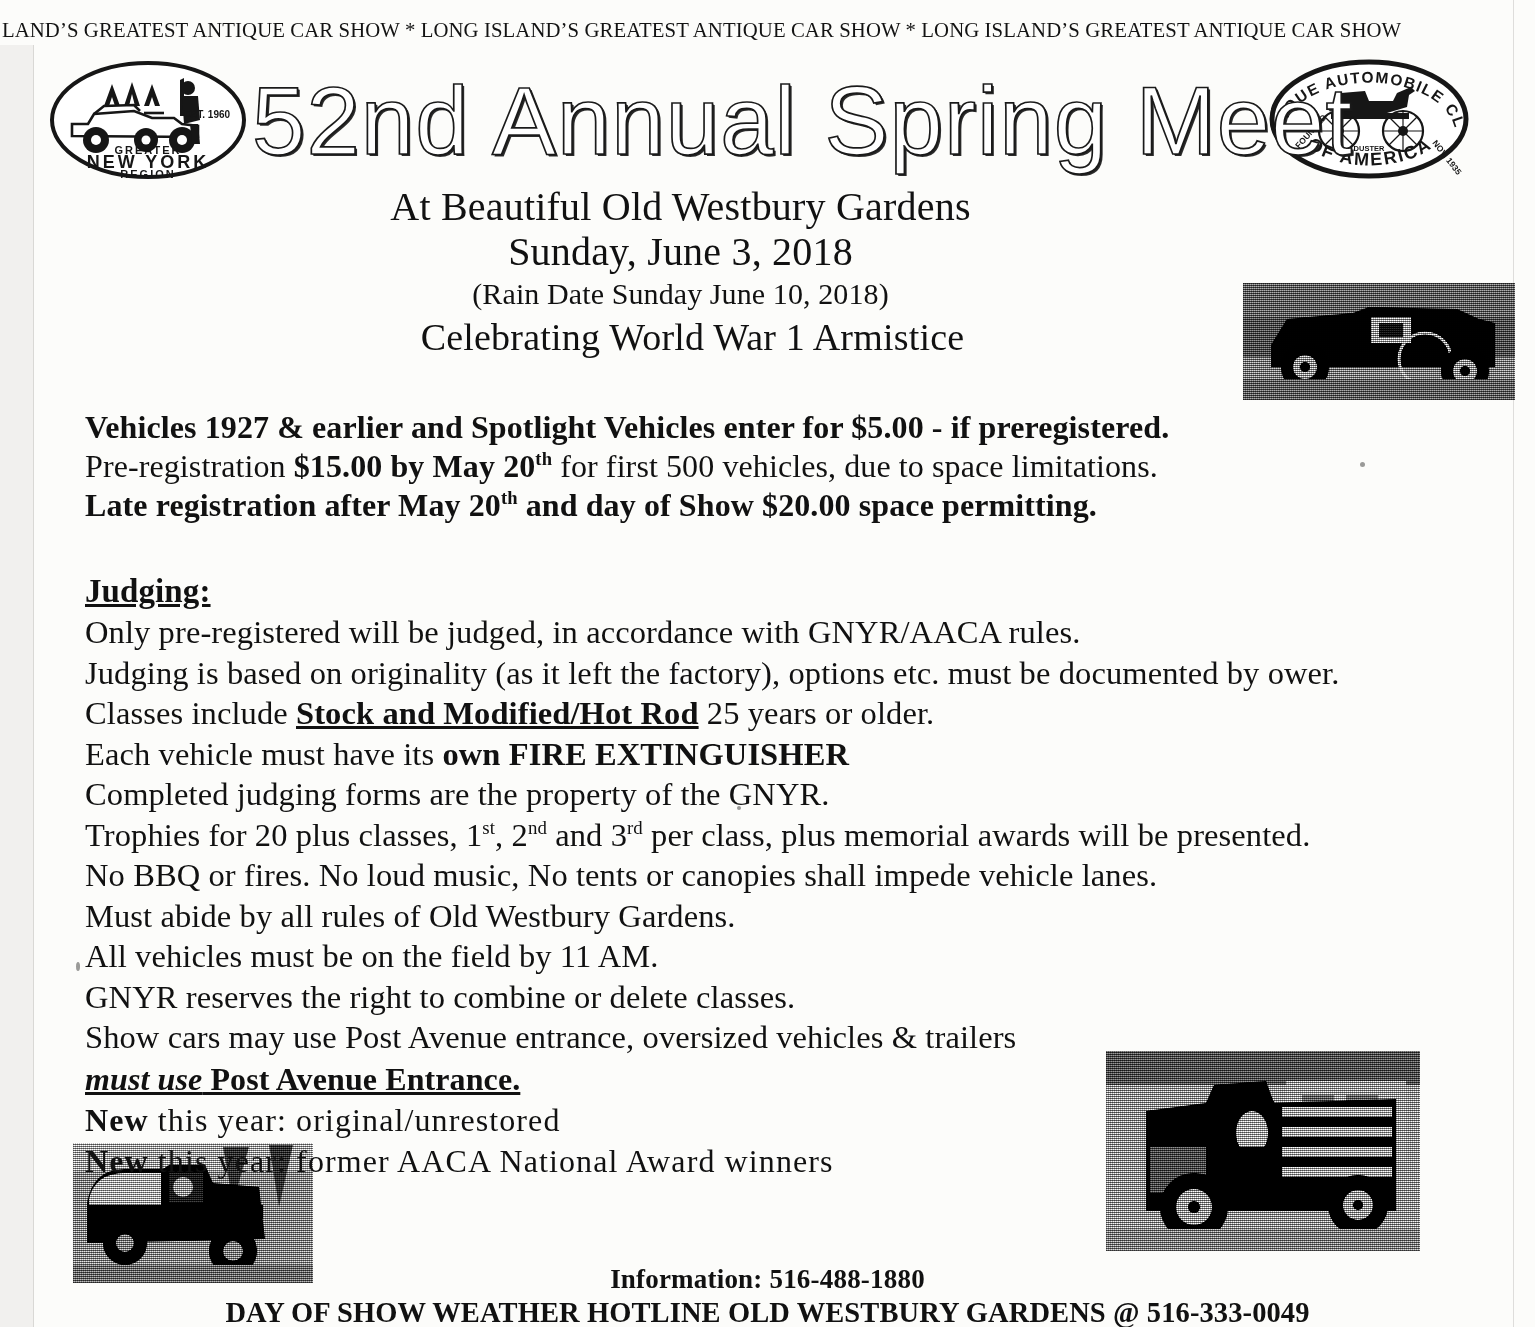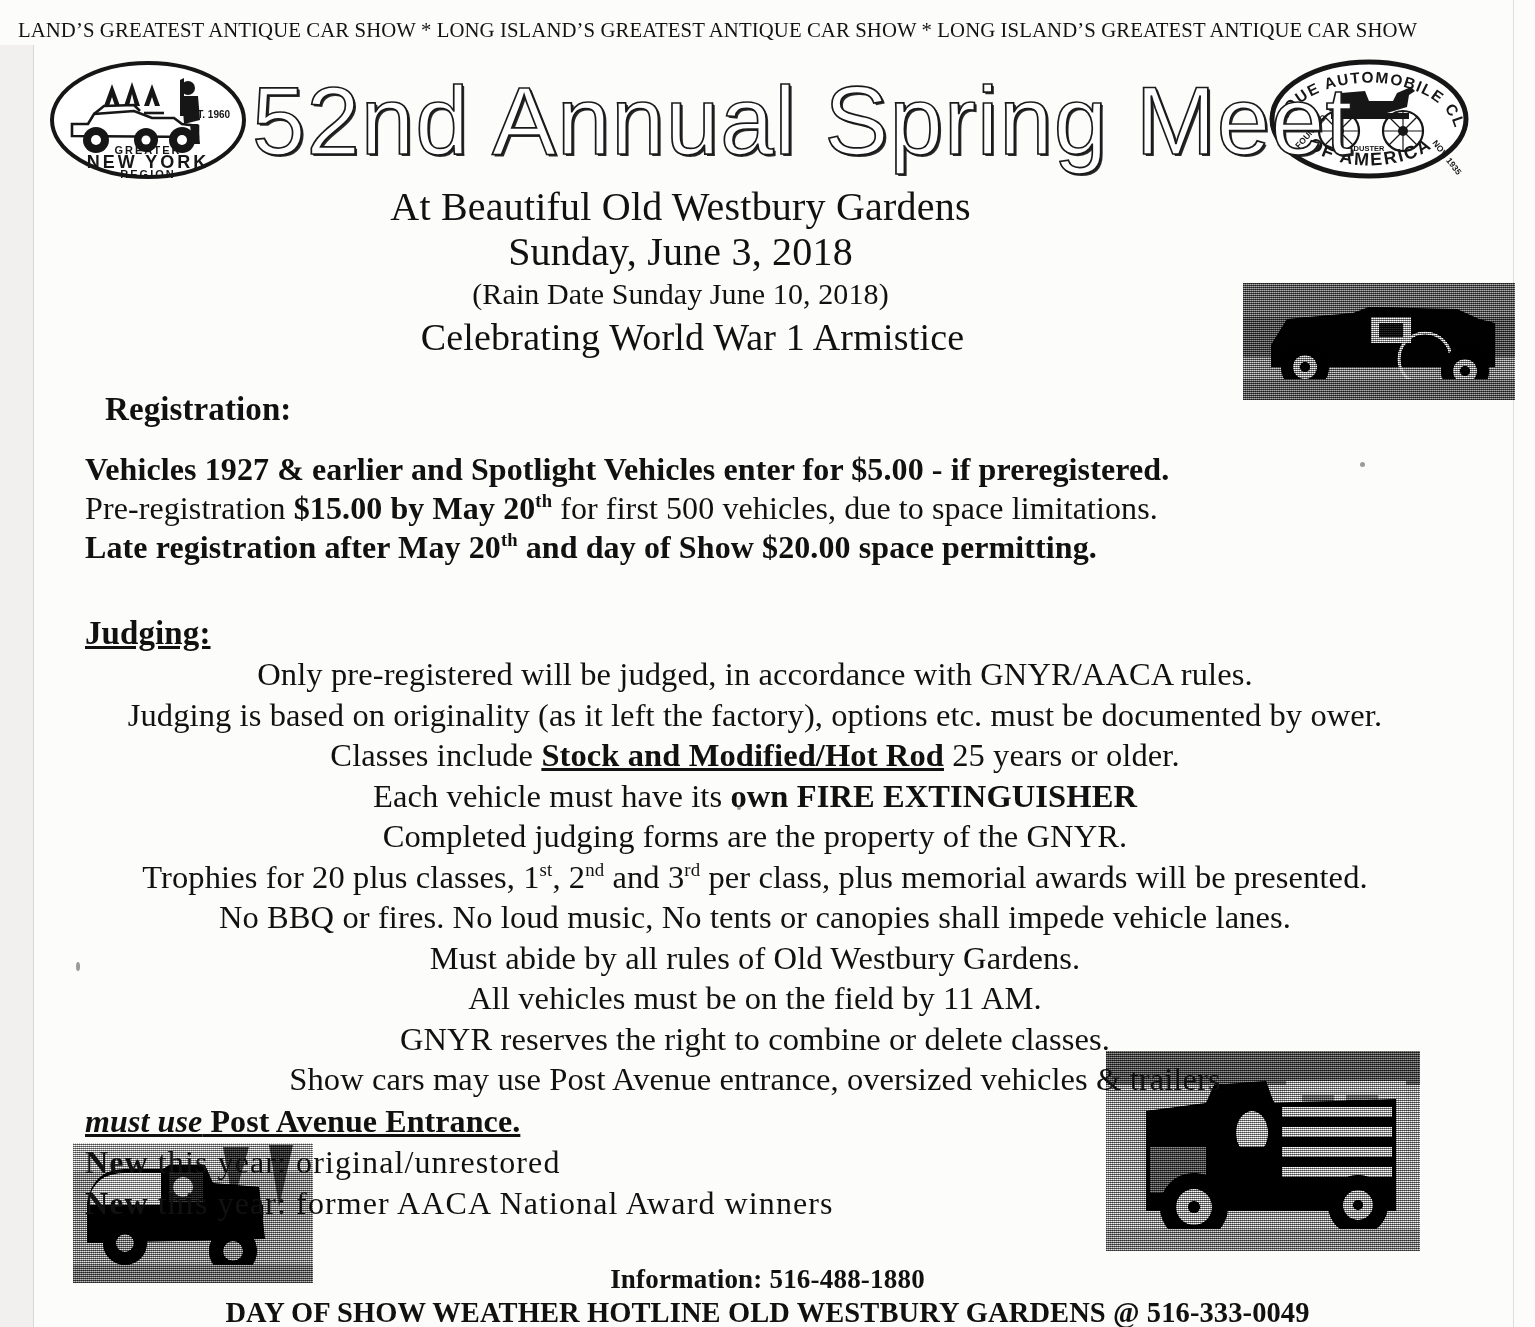--- a/index.html
+++ b/index.html
@@ -50,21 +50,20 @@
   }
 
   
   #banner-strip {
     position: absolute;
     left: 0; top: 14px;
     width: 1520px;
     height: 32px;
     white-space: nowrap;
     overflow: hidden;
-    margin-left: 16px;
   }
   #banner-text {
     display: block;
     font-family: "Liberation Serif", "DejaVu Serif", serif;
     font-size: 21.5px;
     letter-spacing: 0.1px;
     line-height: 32px;
     transform: scaleX(0.965);
     transform-origin: left center;
     padding-left: 2px;
@@ -161,21 +160,21 @@
   .spacer-md { height: 45px; }
 
   #judging-heading {
     font-weight: bold;
     font-size: 33px;
     text-decoration: underline;
     text-underline-offset: 2px;
     line-height: 42px;
   }
 
-  .judging-line { font-size: 32.5px; line-height: 40.5px; text-align: center; }
+  .judging-line { font-size: 32.5px; line-height: 40.5px; }
 
   #entrance-line { line-height: 42px; }
   .newyear-line { font-size: 32px; line-height: 41px; letter-spacing: 1.1px; }
 
   
   #footer {
     position: absolute;
     left: 0;
     top: 1262px;
     width: 1535px;
@@ -360,21 +359,20 @@
     <circle cx="252" cy="154" r="30" fill="#151515"></circle>
     <circle cx="252" cy="154" r="15" fill="#d7d7d7"></circle>
     <circle cx="252" cy="154" r="5" fill="#151515"></circle>
     <rect y="178" width="314" height="22" fill="#bcbcbc"></rect>
   </svg>
   <div class="grain"></div>
 </div>
 
 <div id="body-copy">
 
-  <div id="reg-heading" class="line">Registration:</div>
 
   <div class="spacer-sm"></div>
 
   <div class="line b">Vehicles 1927 &amp; earlier and Spotlight Vehicles enter for $5.00 - if preregistered.</div>
 
   <div class="line">
     <span>Pre-registration </span><span class="b">$15.00 by May 20</span><sup class="b">th</sup><span> for first 500 vehicles, due to space limitations.</span>
   </div>
 
   <div class="line b">

